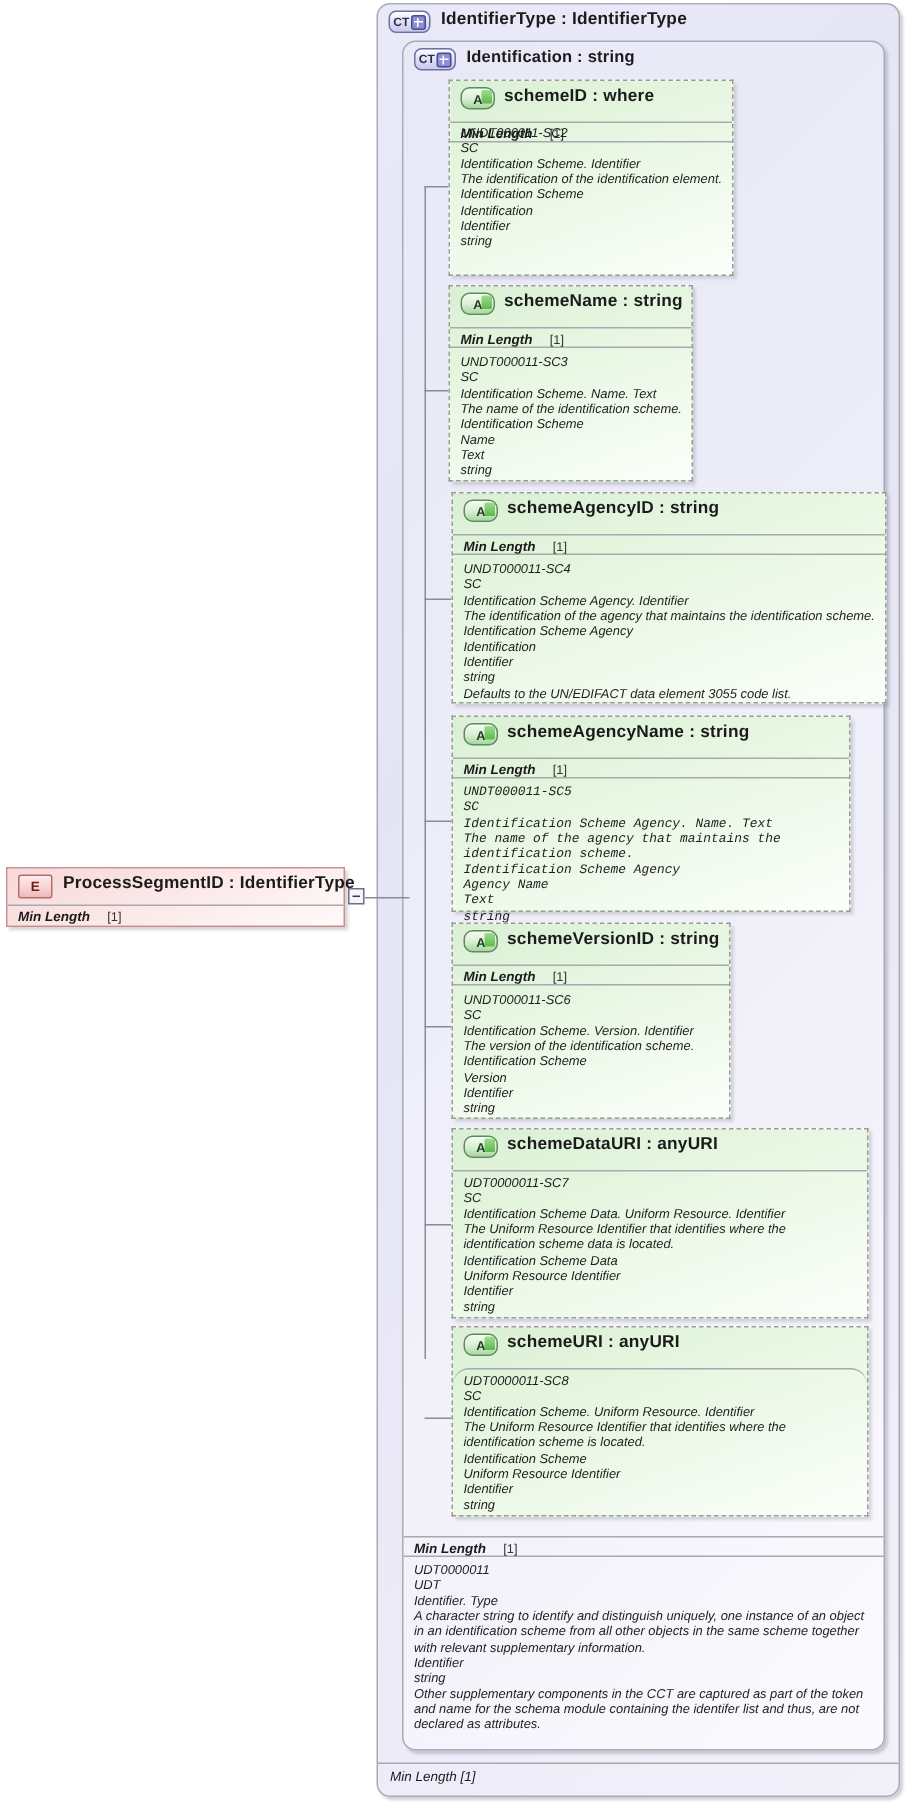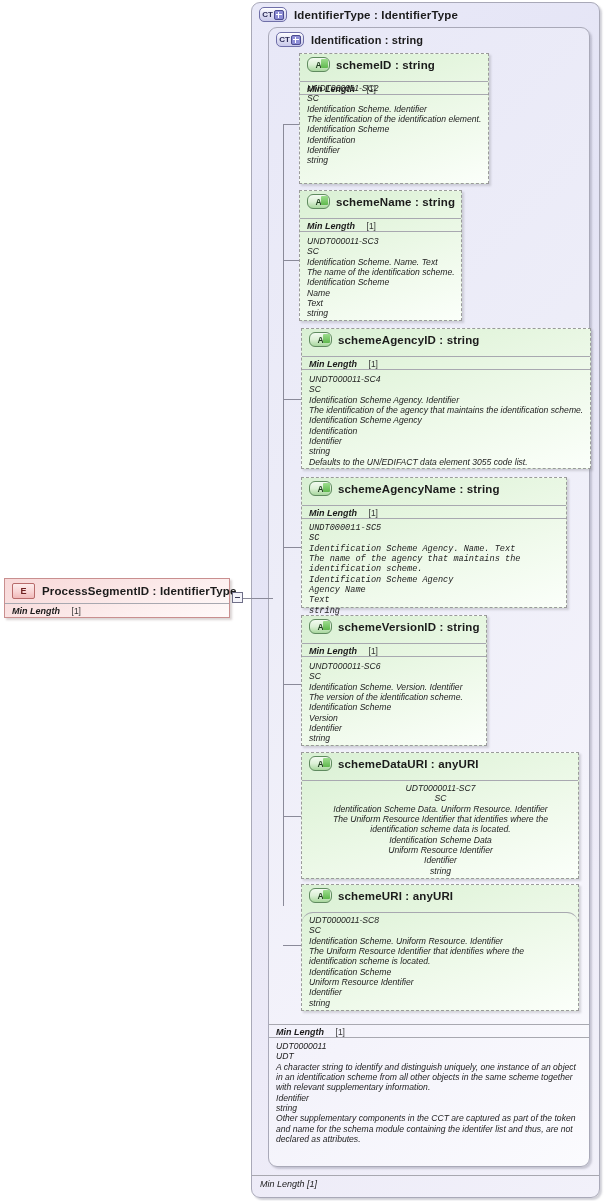--- a/index.html
+++ b/index.html
@@ -35,21 +35,21 @@
     position:absolute;
     border:1px solid #c98f8f;
     background:linear-gradient(160deg,#f8d8d8 0%, #fae3e3 35%, #fdf0f0 70%, #fffafa 100%);
     box-shadow:2px 2px 2px rgba(140,120,120,.32);
     box-sizing:border-box;
   }
 
   
   .title-row{
     position:absolute;left:0;top:0;right:0;
-    display:flex;align-items:center;
+    display:flex;align-items:flex-start;
     padding:4px 7px 3px 7px;
     box-sizing:border-box;
   }
   .title-text{
     font-size:11.5px;font-weight:bold;color:#1b1b1b;
     letter-spacing:.15px;white-space:nowrap;
   }
   .title-text.small{font-size:11px;}
 
   
@@ -164,20 +164,21 @@
     </div>
 
     <div class="facet-row" style="top:996px;height:14px;">
       <span class="fl">Min Length</span>
       <span class="fv">[1]</span>
     </div>
 
     <div class="doc-block" style="top:1011px;">
       <div>UDT0000011</div>
       <div>UDT</div>
+      <div>Identifier. Type</div>
       <div>A character string to identify and distinguish uniquely, one instance of an object in an identification scheme from all other objects in the same scheme together with relevant supplementary information.</div>
       <div>Identifier</div>
       <div>string</div>
       <div>Other supplementary components in the CCT are captured as part of the token and name for the schema module containing the identifer list and thus, are not declared as attributes.</div>
     </div>
   </div>
 
   <div class="wire vwire" style="left:283px;top:124px;width:1px;height:782px;"></div>
 
   <div class="wire hwire" style="left:283px;top:124px;width:16px;height:1px;"></div>
@@ -186,21 +187,21 @@
   <div class="wire hwire" style="left:283px;top:547px;width:18px;height:1px;"></div>
   <div class="wire hwire" style="left:283px;top:684px;width:18px;height:1px;"></div>
   <div class="wire hwire" style="left:283px;top:816px;width:18px;height:1px;"></div>
   <div class="wire hwire" style="left:283px;top:945px;width:18px;height:1px;"></div>
 
   <div class="attr-box" style="left:299px;top:53px;width:190px;height:131px;">
     <div class="title-row" style="height:20px;">
       <span class="icon-a">
           <span>A</span>
         </span>
-      <span class="title-text">schemeID : string</span>
+      <span class="title-text">schemeID : where</span>
     </div>
     <div class="facet-row" style="top:27px;height:14px;">
       <span class="fl">Min Length</span>
       <span class="fv">[1]</span>
     </div>
     <div class="doc-block" style="top:27px;font-style:italic;">
       <div>UNDT000011-SC2</div>
       <div>SC</div>
       <div>Identification Scheme. Identifier</div>
       <div>The identification of the identification element.</div>
@@ -304,21 +305,21 @@
     </div>
   </div>
 
   <div class="attr-box" style="left:301px;top:752px;width:278px;height:127px;">
     <div class="title-row" style="height:20px;">
       <span class="icon-a">
           <span>A</span>
         </span>
       <span class="title-text">schemeDataURI : anyURI</span>
     </div>
-    <div class="doc-block" style="top:27px;border-top:1px solid #a8a8b0;text-align:center;">
+    <div class="doc-block" style="top:27px;border-top:1px solid #a8a8b0;">
       <div>UDT0000011-SC7</div>
       <div>SC</div>
       <div>Identification Scheme Data. Uniform Resource. Identifier</div>
       <div>The Uniform Resource Identifier that identifies where the identification scheme data is located.</div>
       <div>Identification Scheme Data</div>
       <div>Uniform Resource Identifier</div>
       <div>Identifier</div>
       <div>string</div>
     </div>
   </div>

